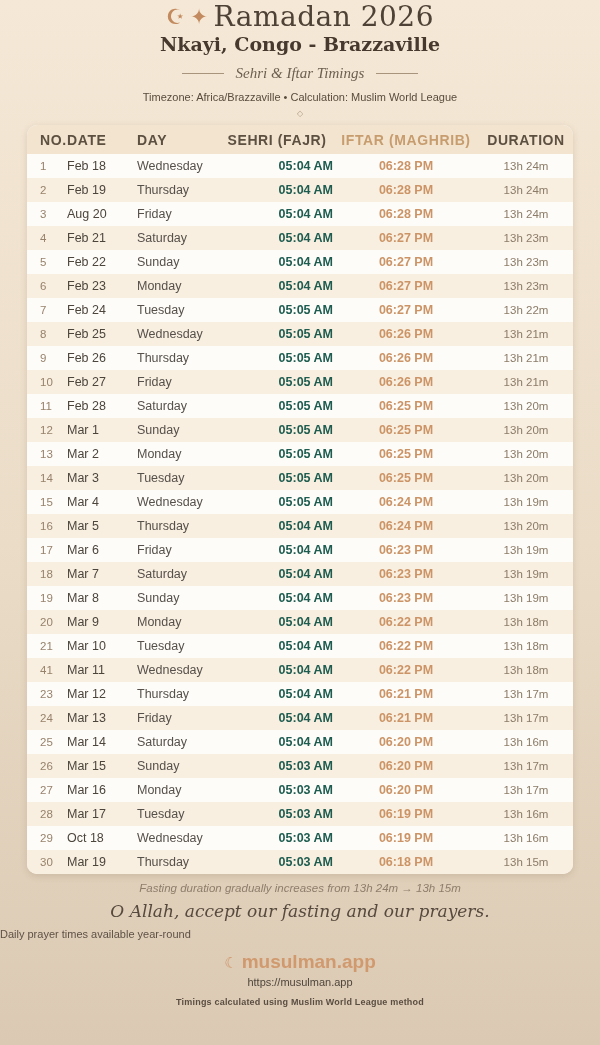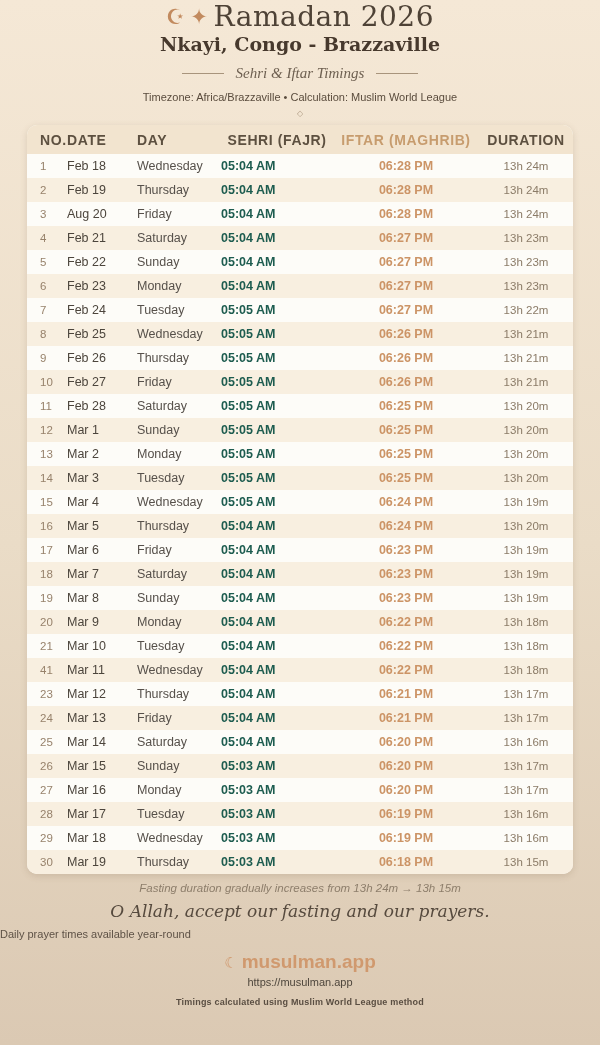--- a/index.html
+++ b/index.html
@@ -44,21 +44,21 @@
   thead th.h-no { padding-left:13px; }
   thead th.h-date, thead th.h-day { padding-left:2px; }
   thead th.h-sehri, thead th.h-iftar, thead th.h-dur { text-align:center; }
   thead th.h-iftar { color:#c79c6e; }
   tbody td { height:24px; padding:0; font-size:12.5px; white-space:nowrap; }
   tbody tr:nth-child(odd)  { background:#fdfcf8; }
   tbody tr:nth-child(even) { background:#f8efe0; }
   td.no   { color:#97826b; font-size:11.5px; padding-left:13px; }
   td.date { color:#4c453c; padding-left:2px; }
   td.day  { color:#56504a; padding-left:2px; }
-  td.sehri { color:#1d5c4f; font-weight:bold; text-align:left; }
+  td.sehri { color:#1d5c4f; font-weight:bold; text-align:right; }
   td.iftar { color:#cc9466; font-weight:bold; text-align:center; }
   td.dur   { color:#8b7b67; font-size:11.5px; text-align:center; }
 
   
   .note { margin-top:8px; text-align:center; font-style:italic; font-size:11.5px; color:#8d7e6b; }
   .dua {
     text-align:center; font-family:"DejaVu Serif",serif; font-style:italic;
     font-size:17px; color:#564a3e; margin-top:7px;
   }
   .availability { text-align:left; font-size:11px; color:#5e5246; margin-top:7px; }
@@ -328,21 +328,21 @@
           <tr>
     <td class="no">28</td>
     <td class="date">Mar 17</td>
     <td class="day">Tuesday</td>
     <td class="sehri">05:03 AM</td>
     <td class="iftar">06:19 PM</td>
     <td class="dur">13h 16m</td>
   </tr>
           <tr>
     <td class="no">29</td>
-    <td class="date">Mar 18</td>
+    <td class="date">Oct 18</td>
     <td class="day">Wednesday</td>
     <td class="sehri">05:03 AM</td>
     <td class="iftar">06:19 PM</td>
     <td class="dur">13h 16m</td>
   </tr>
           <tr>
     <td class="no">30</td>
     <td class="date">Mar 19</td>
     <td class="day">Thursday</td>
     <td class="sehri">05:03 AM</td>

